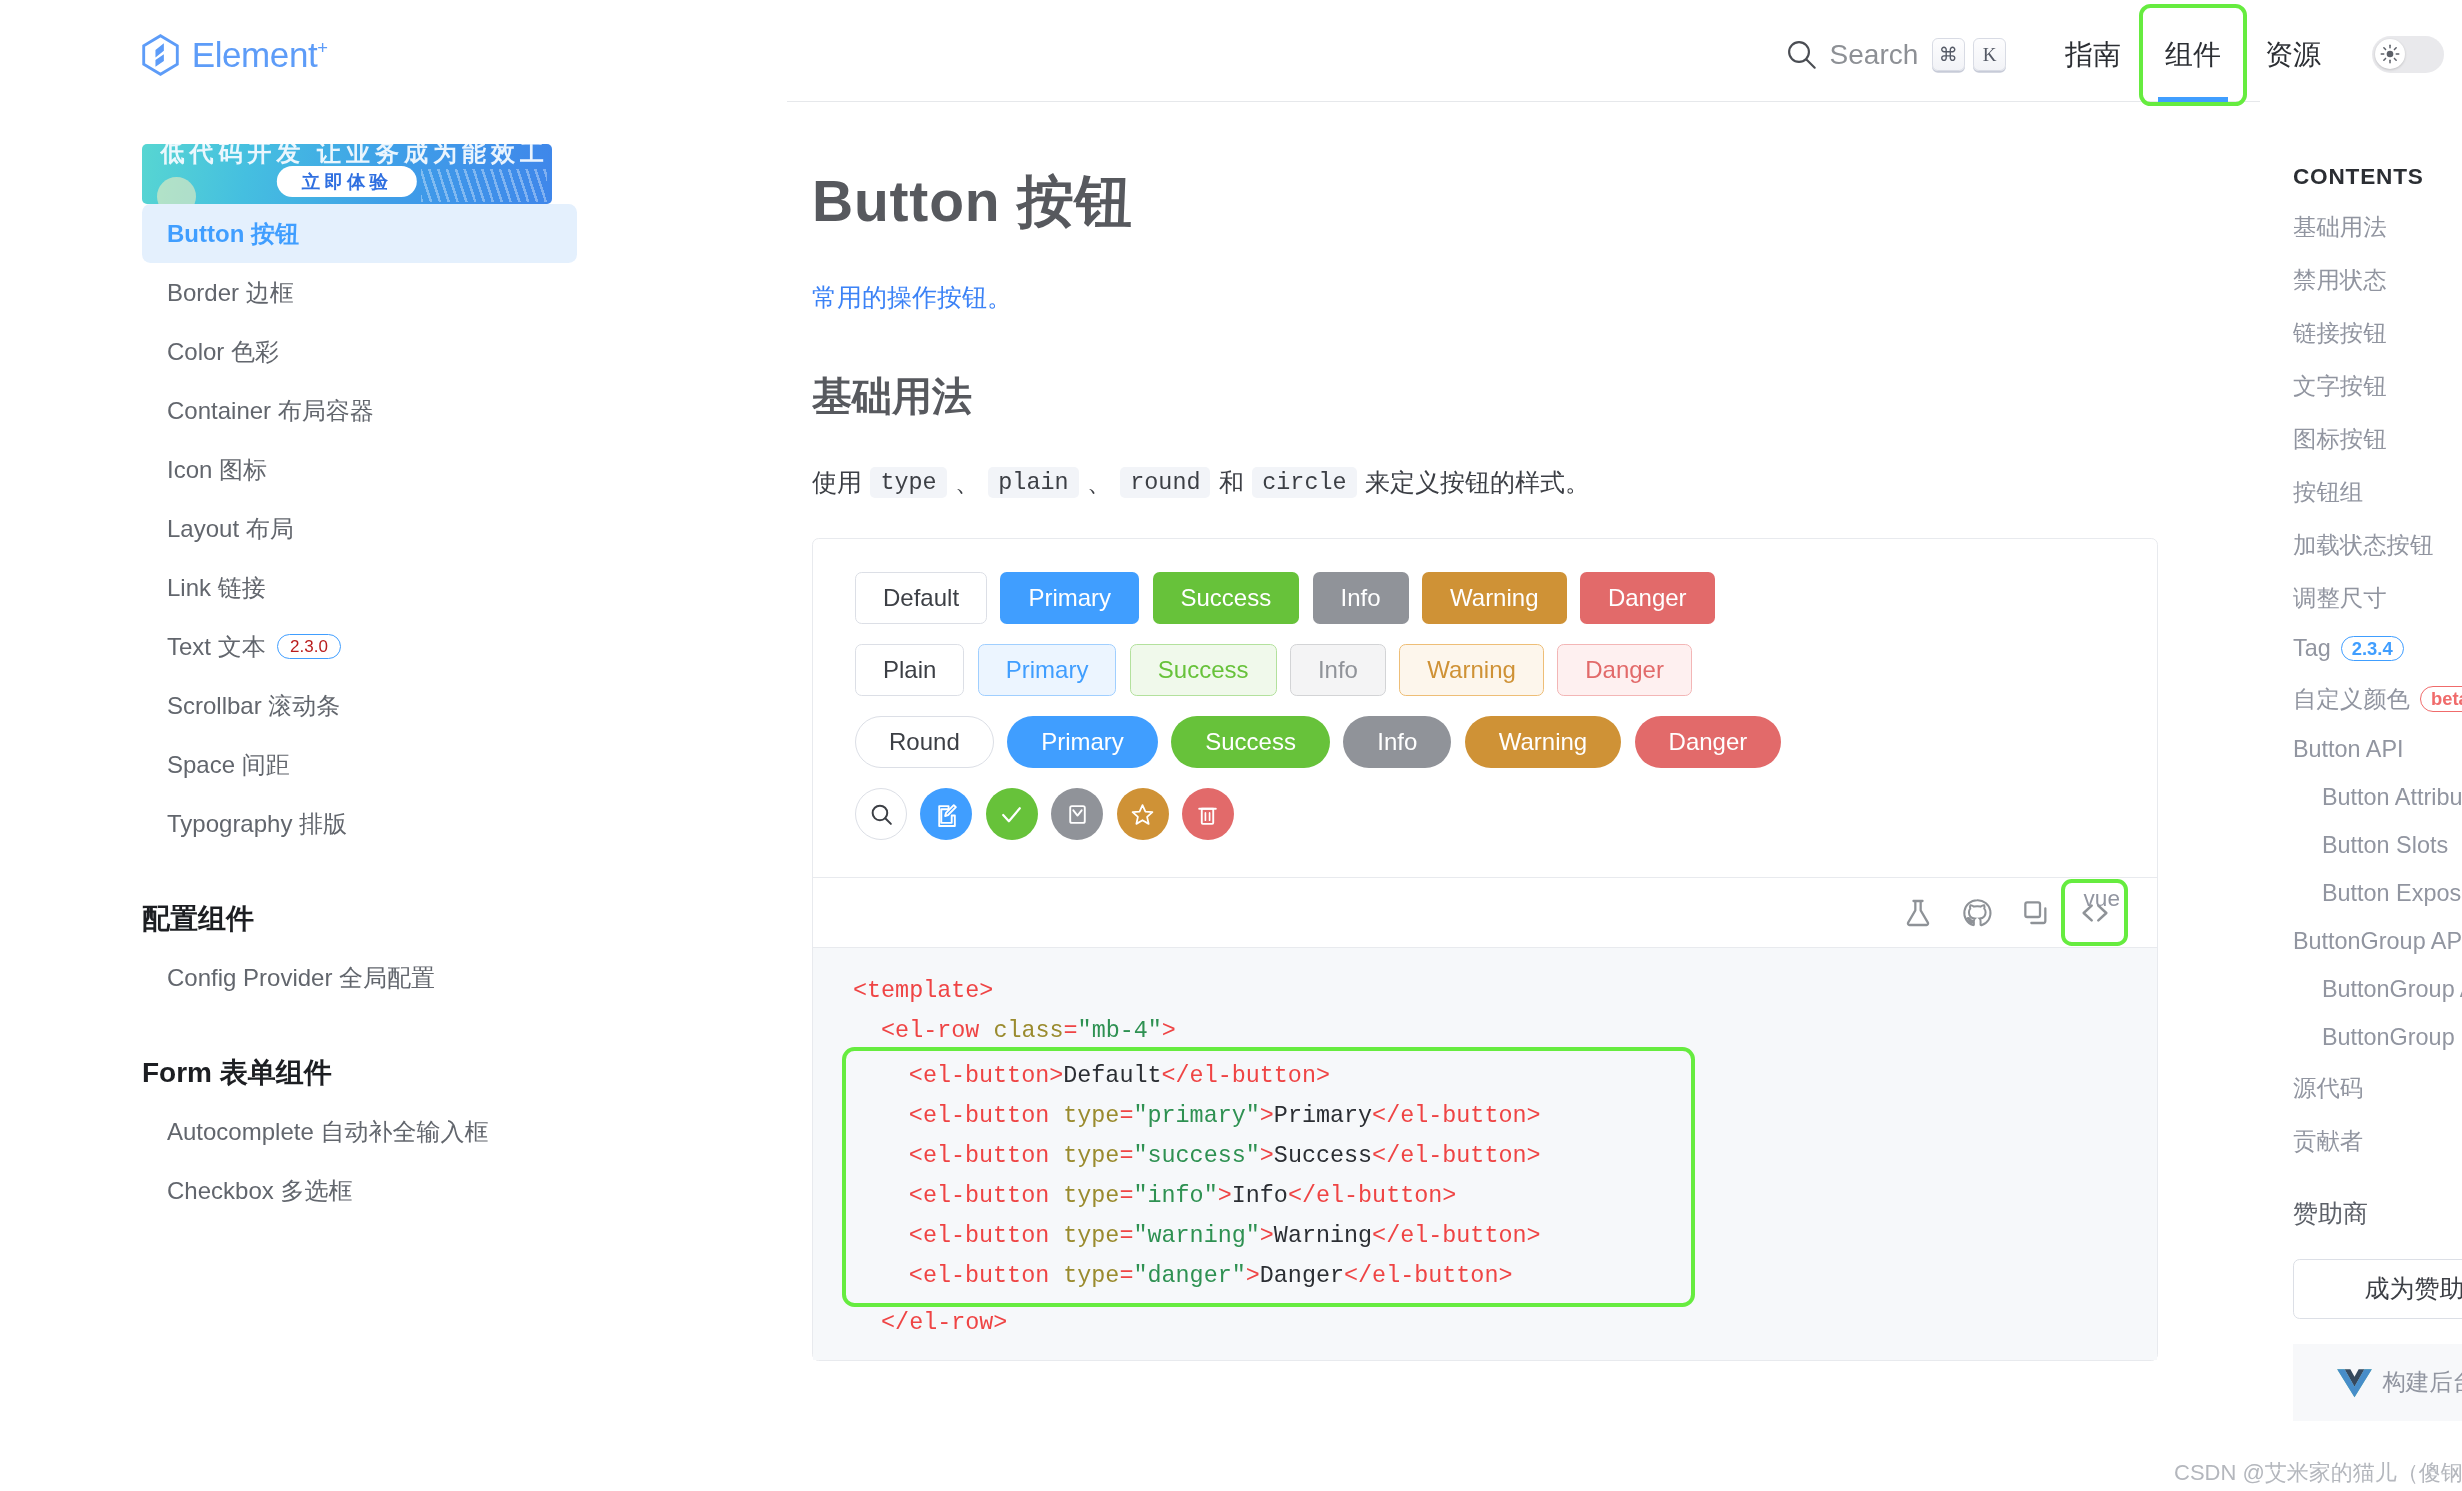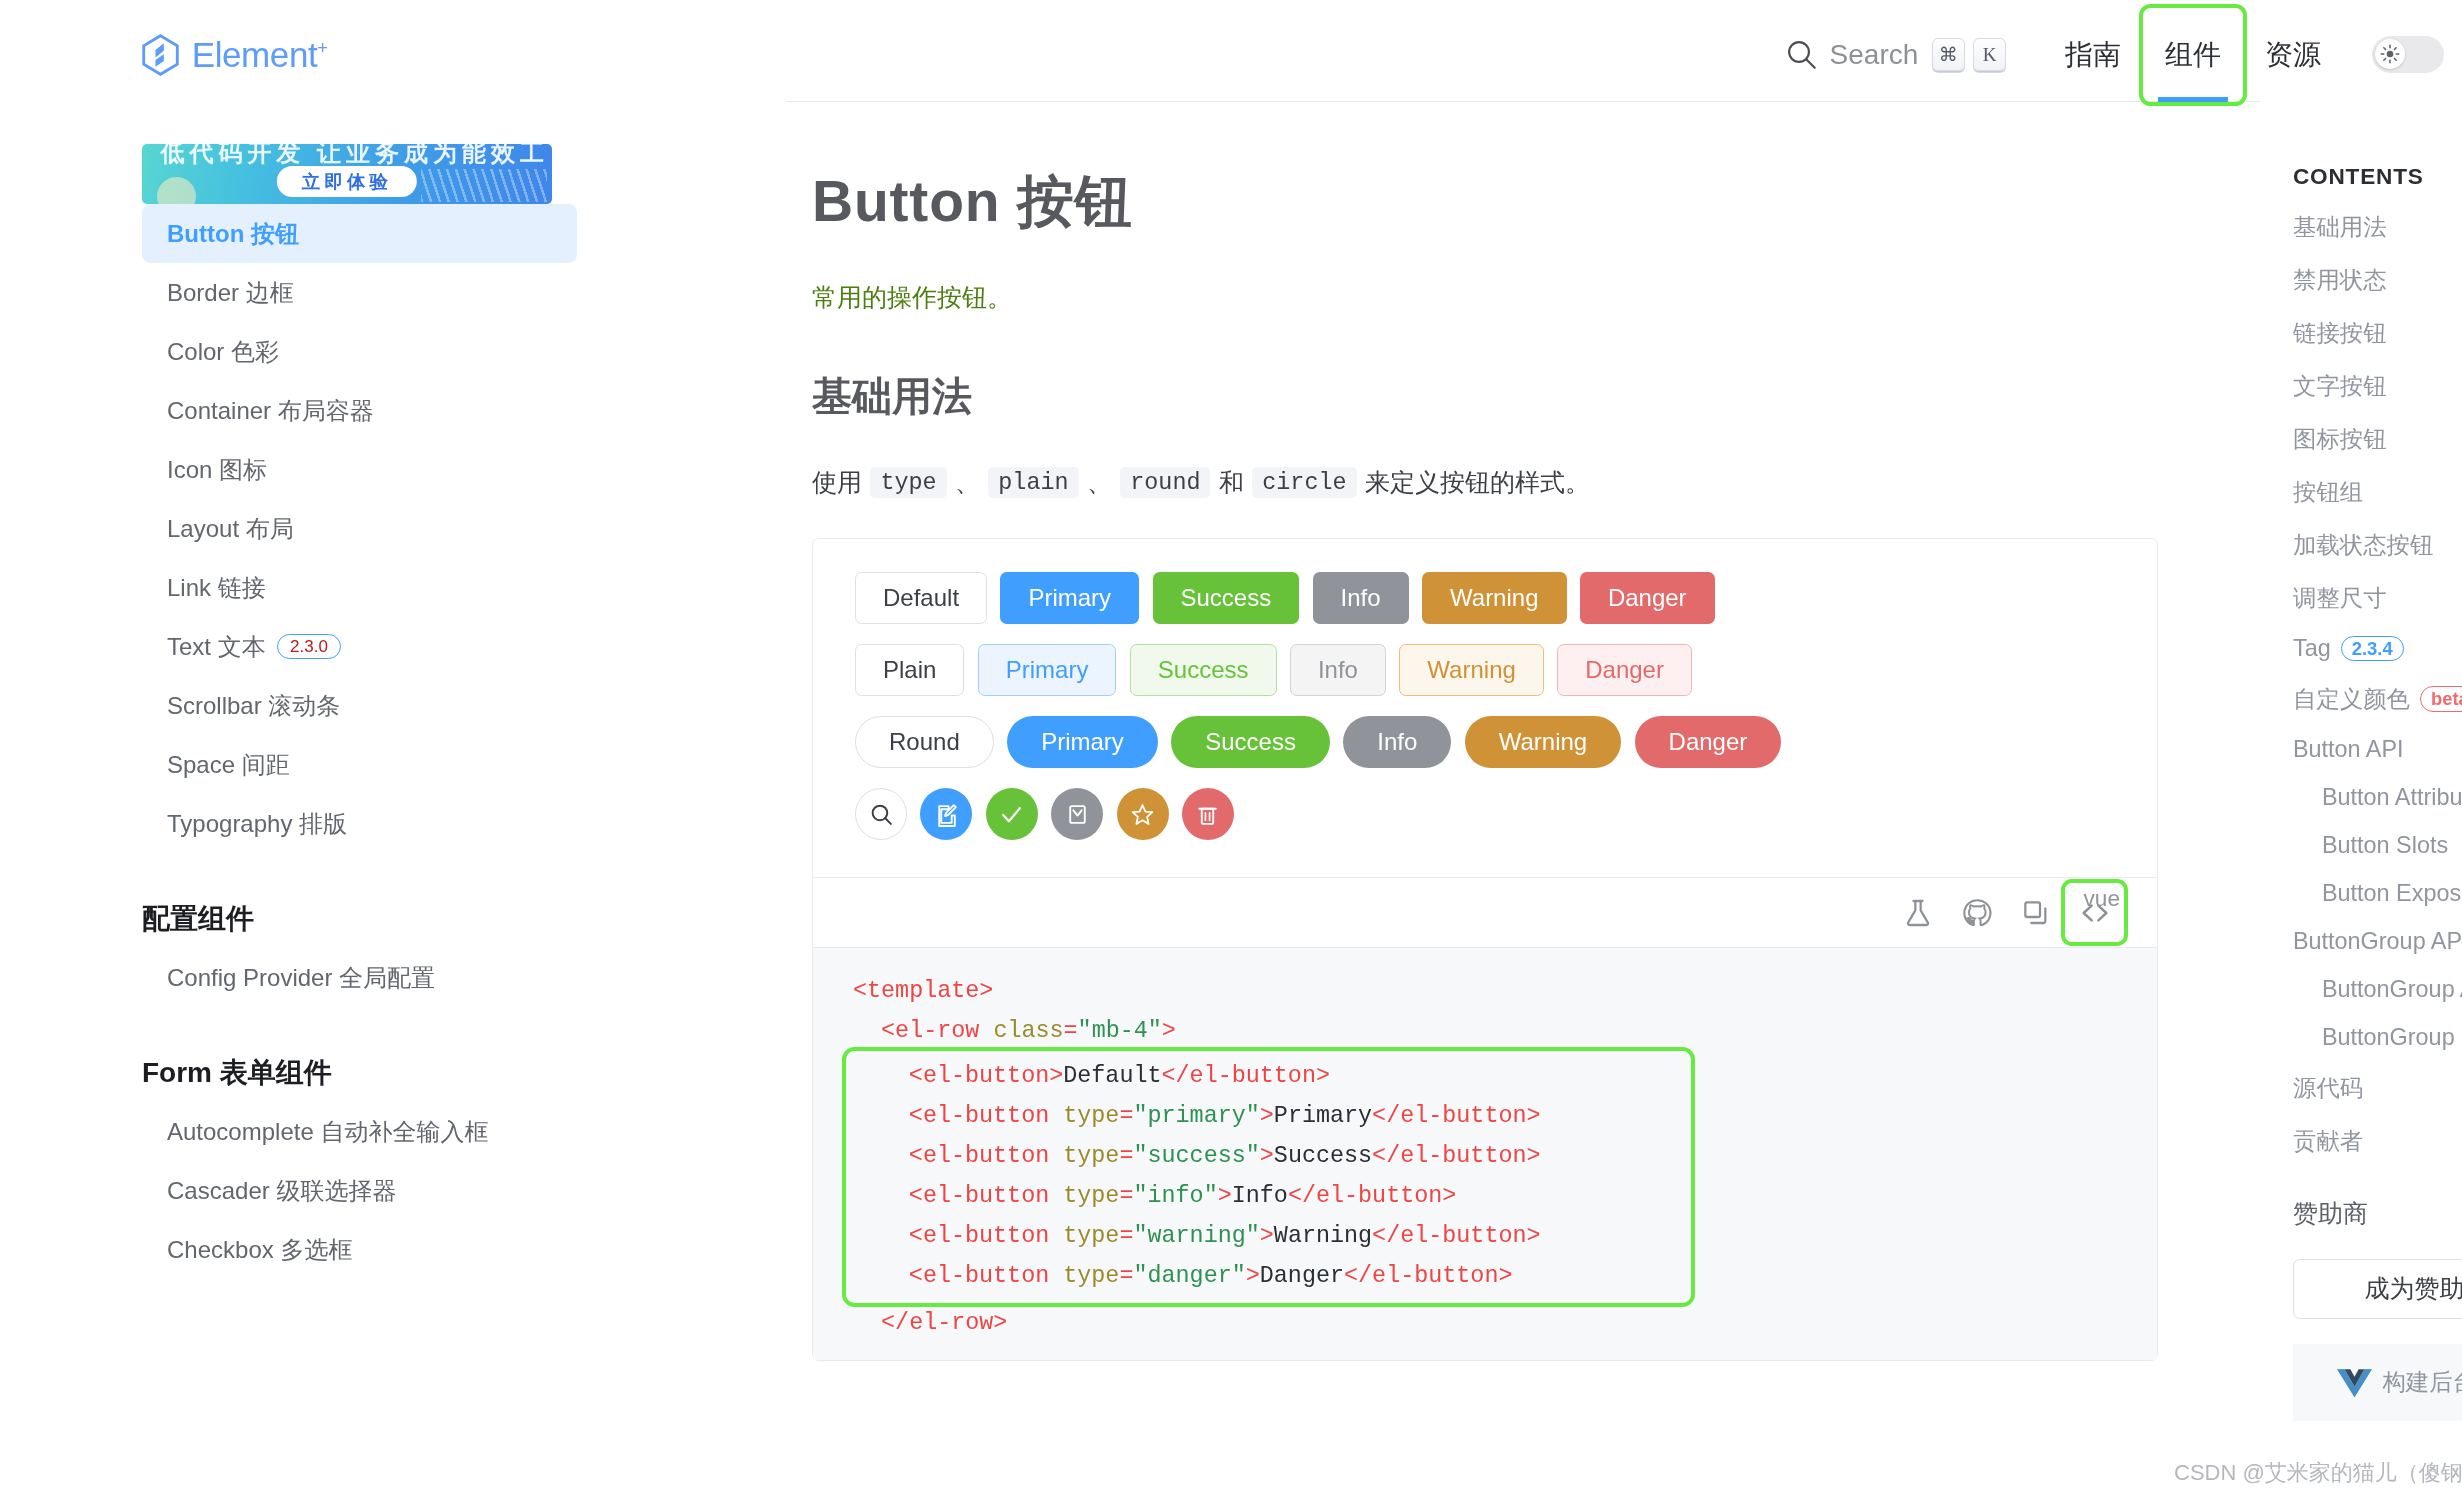--- a/index.html
+++ b/index.html
@@ -100,21 +100,21 @@
     border:1.7px solid #409eff; color:#b91c1c; border-radius: 16.7px;
     font-size: 17px; padding: 1.7px 11.7px; font-weight:normal;
   }
 
   
   .main {
     position:absolute; top:94px; left: 787px; width: 1473px; height:1398px;
     padding: 70px 0 0 25px; overflow:hidden;
   }
   .page-title { font-size: 57px; font-weight:bold; color:#57595e; letter-spacing: 0.8px; }
-  .page-desc { font-size: 25px; color:#4d7c0f; margin-top: 40px; }
+  .page-desc { font-size: 25px; color:#3b82f6; margin-top: 40px; }
   .section-title { font-size: 40px; font-weight:bold; color:#57595e; margin-top: 55px; }
   .usage-line { font-size: 25px; color:#3c3f45; margin-top: 42px; display:flex; align-items:center; flex-wrap:wrap; }
   .code-chip {
     background:#f2f4f8; border-radius:5px; padding: 2.5px 10px; margin: 0 8.4px;
     font-family:"Liberation Mono", monospace; font-size: 23.4px; color:#3c3f45;
   }
 
   .demo-card {
     margin-top: 39px; width: 1346px;
     border: 1.7px solid #e8eaee; border-radius: 6.7px; background:#fff;
@@ -316,23 +316,20 @@
           <span>Config Provider 全局配置</span>
         </div>
     </div>
 
     <div>
       <div class="side-group-title">Form 表单组件</div>
       <div class="side-item">
           <span>Autocomplete 自动补全输入框</span>
         </div>
       <div class="side-item">
-          <span>Cascader 级联选择器</span>
-        </div>
-      <div class="side-item">
           <span>Checkbox 多选框</span>
         </div>
     </div>
   </div>
 
   <div class="main">
     <div class="page-title">Button 按钮</div>
     <div class="page-desc">常用的操作按钮。</div>
     <div class="section-title">基础用法</div>
 

